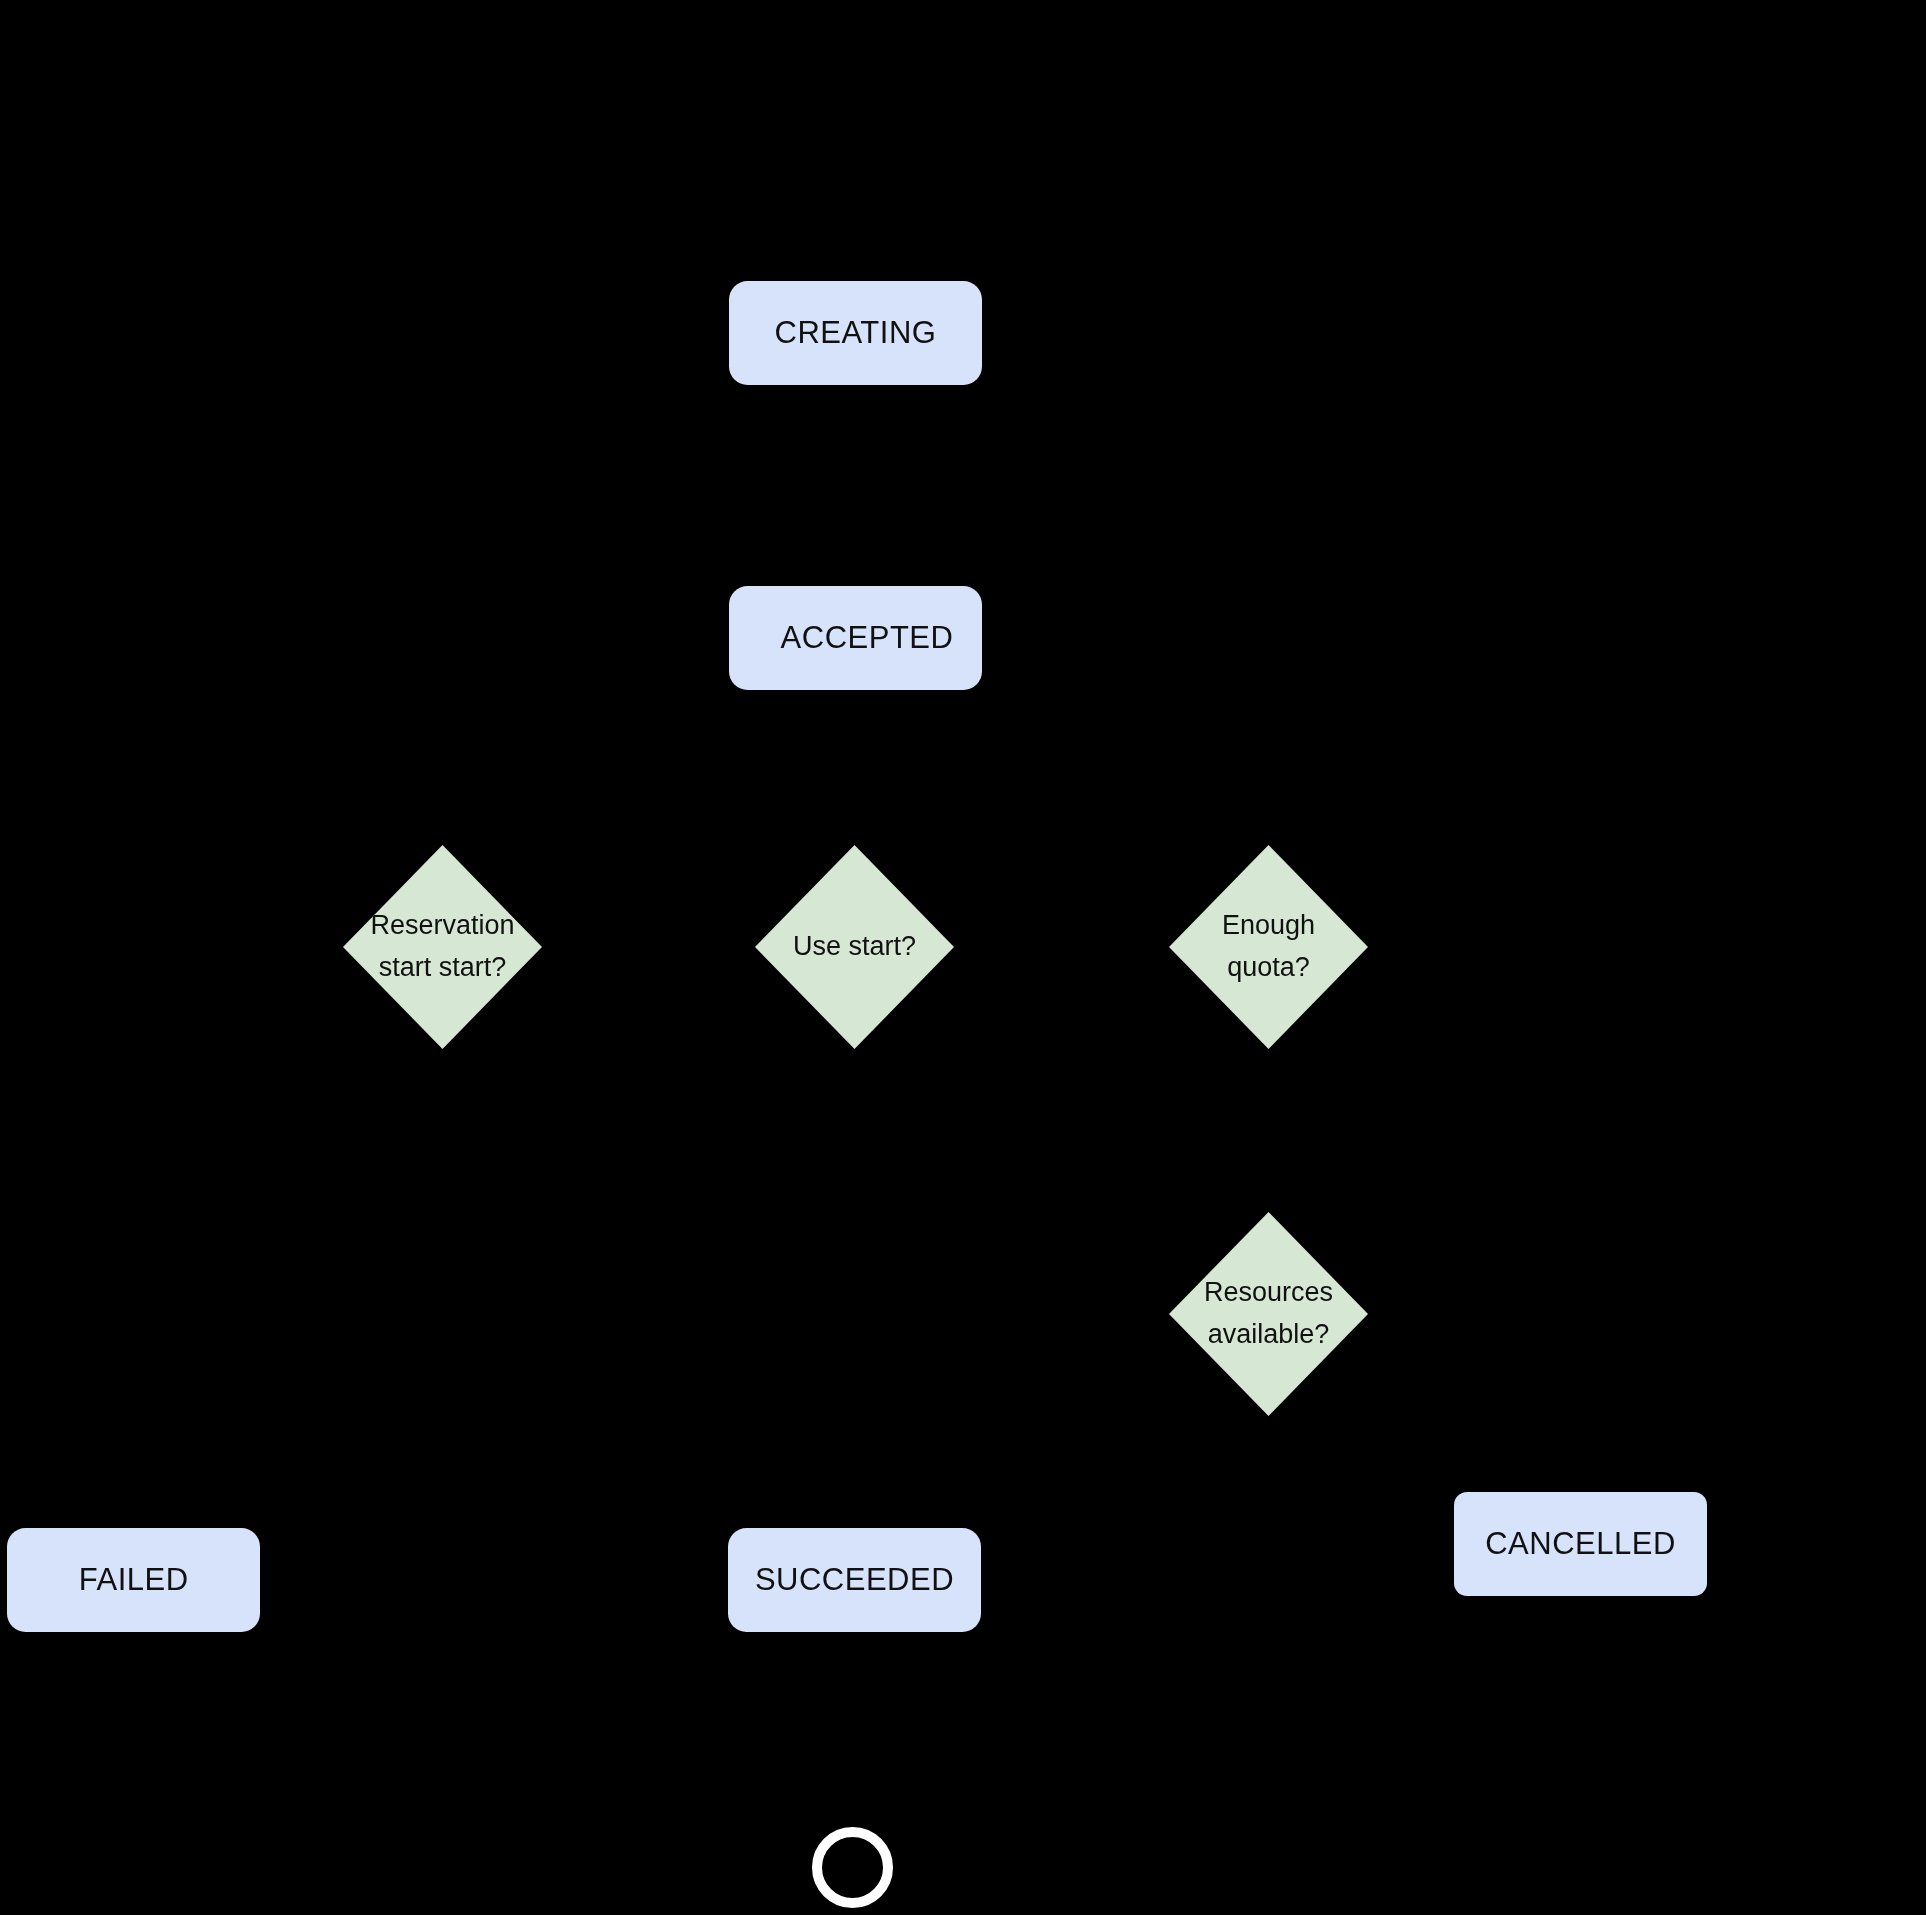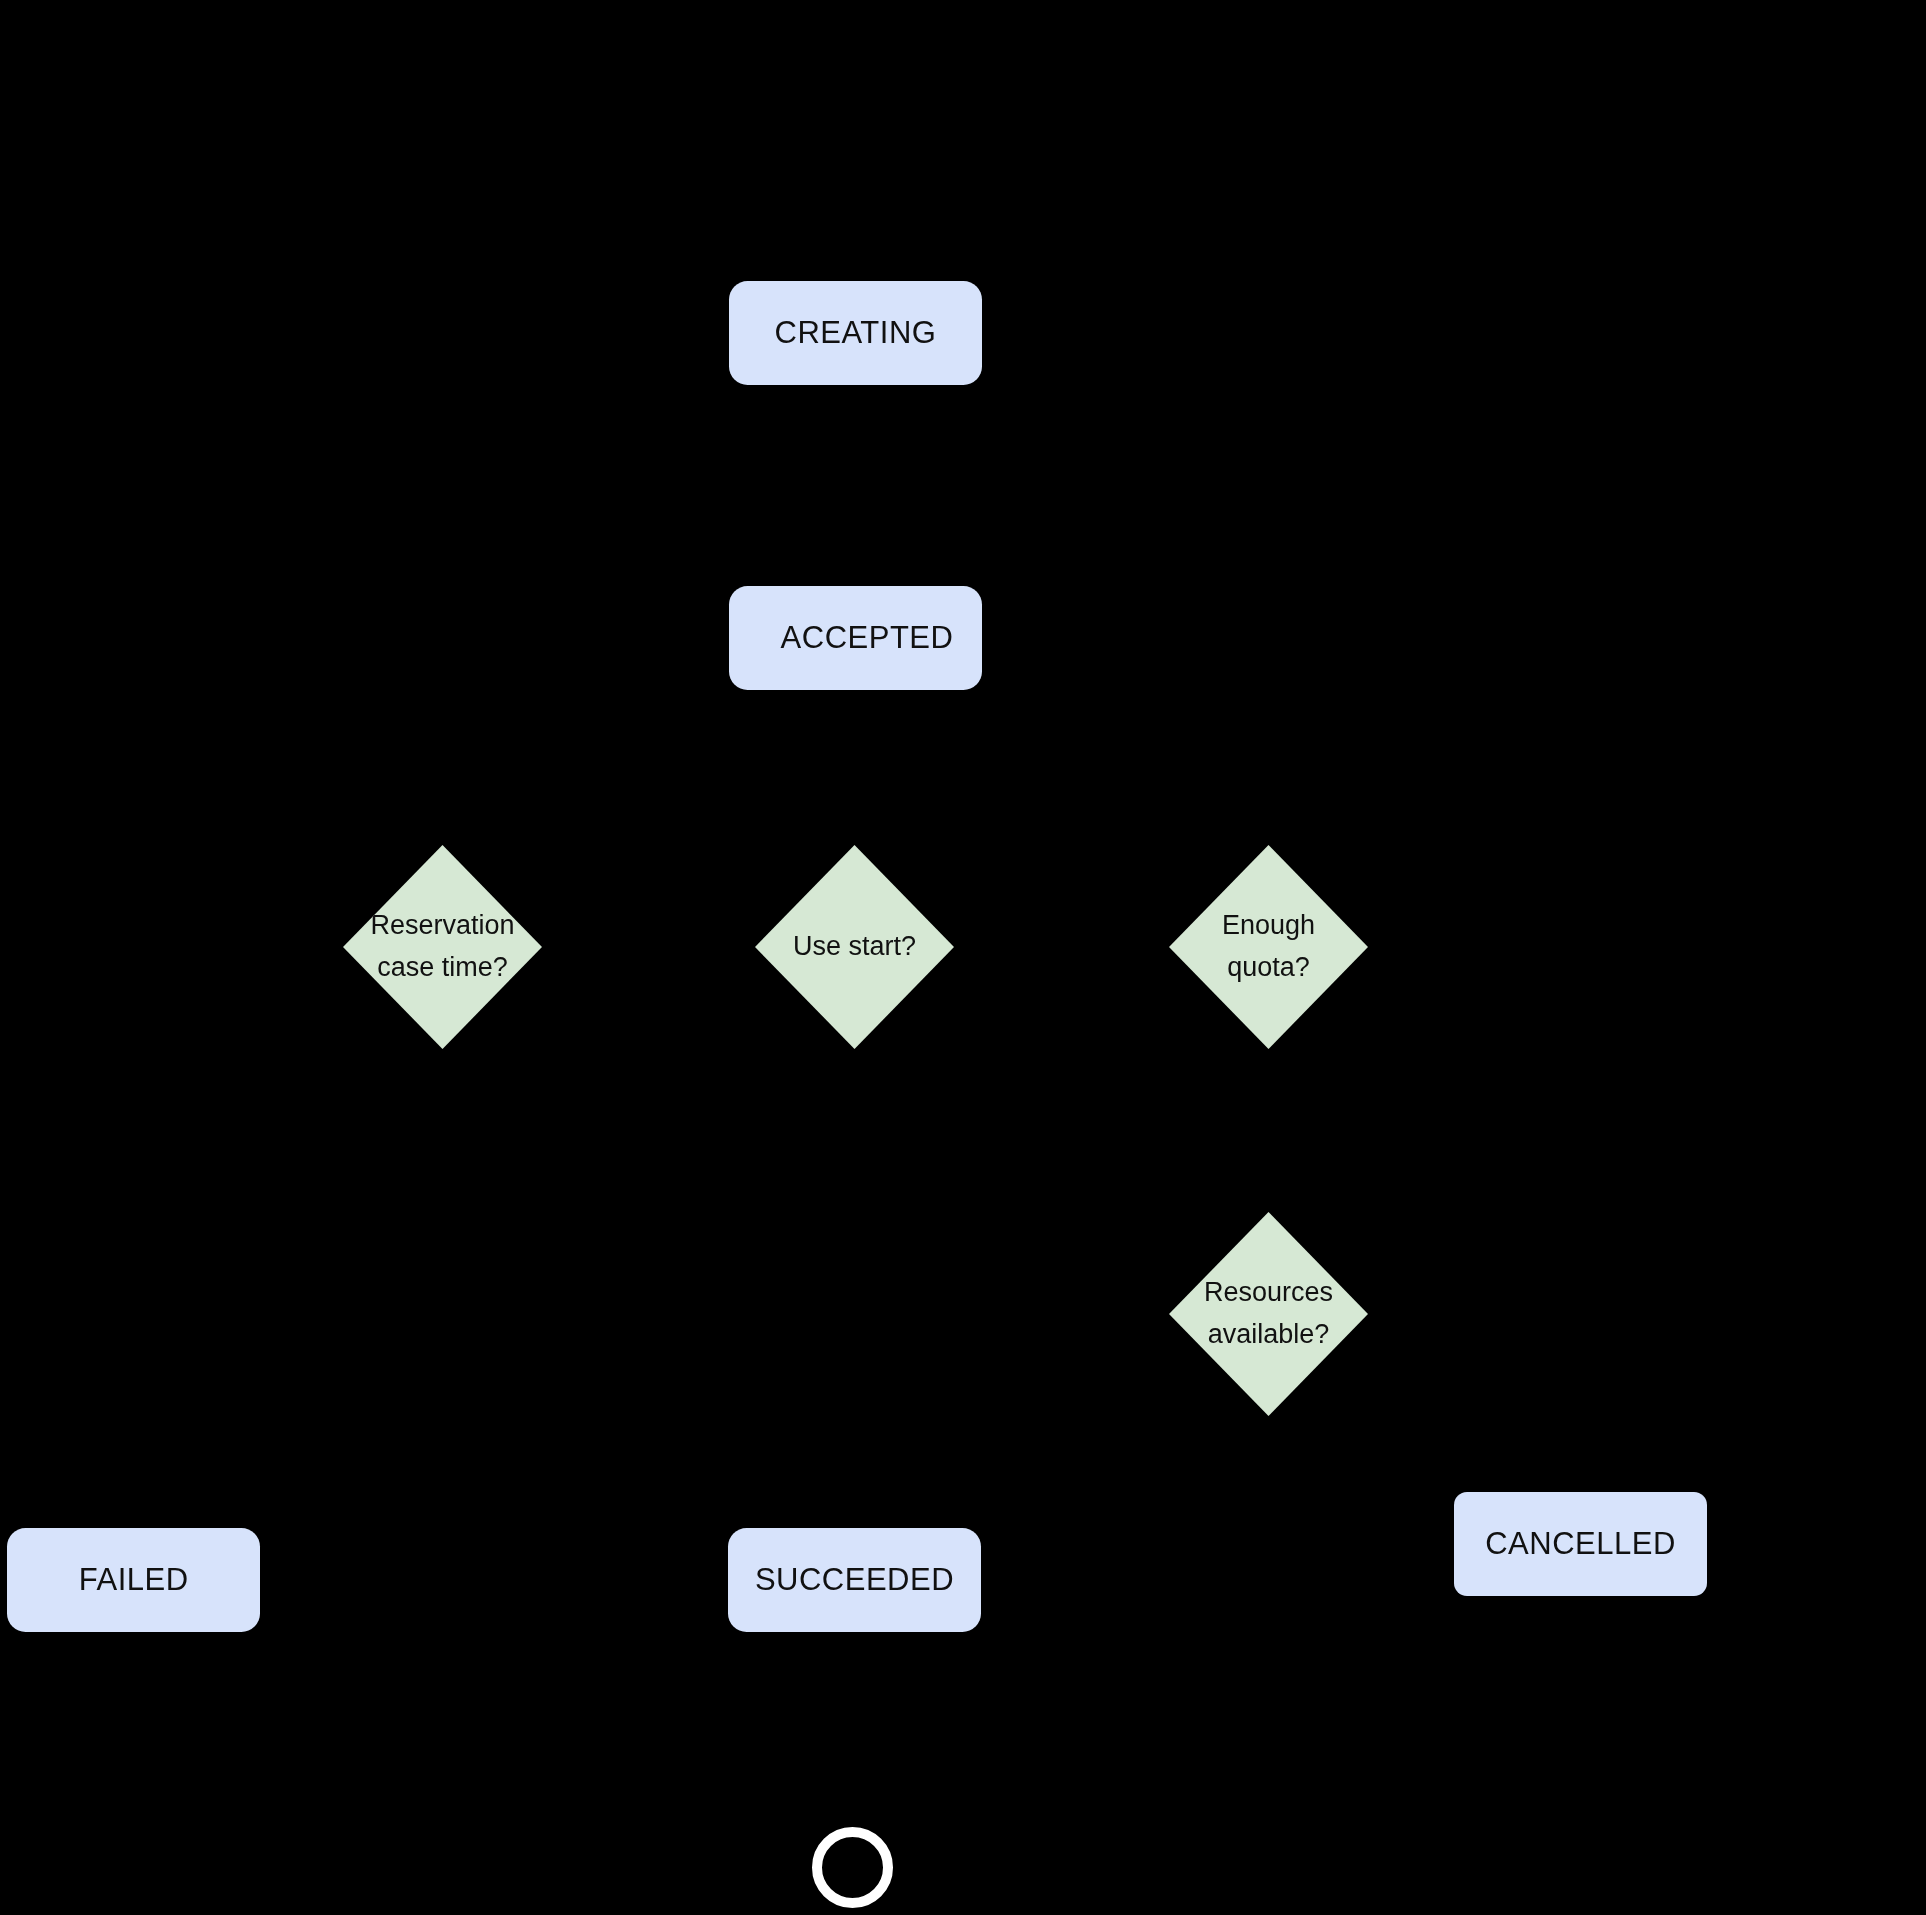--- a/index.html
+++ b/index.html
@@ -63,21 +63,21 @@
 <body>
 
 <div class="canvas">
 
   <div class="state-box" id="node-creating">CREATING</div>
 
   <div class="state-box" id="node-accepted">ACCEPTED</div>
 
   <div class="decision" id="node-reservation-start-time">
     <span>Reservation</span>
-    <span>case time?</span>
+    <span>start start?</span>
   </div>
 
   <div class="decision" id="node-use-case">
     <span>Use start?</span>
   </div>
 
   <div class="decision" id="node-enough-quota">
     <span>Enough</span>
     <span>quota?</span>
   </div>

